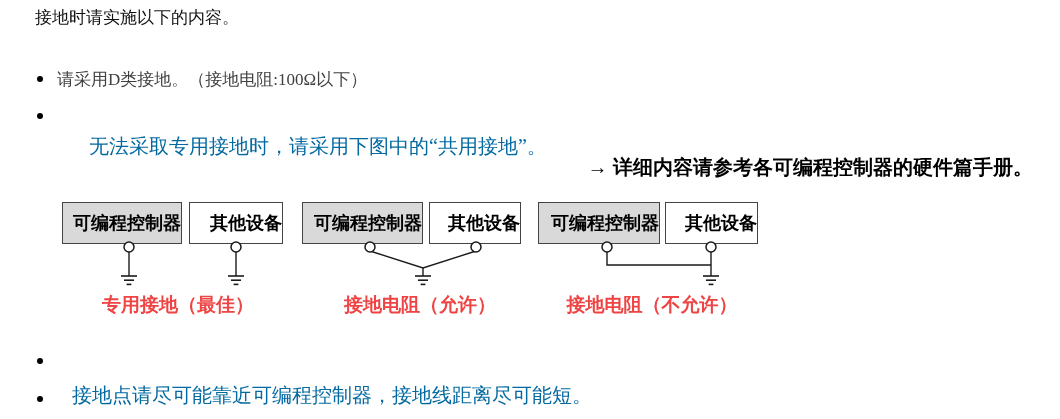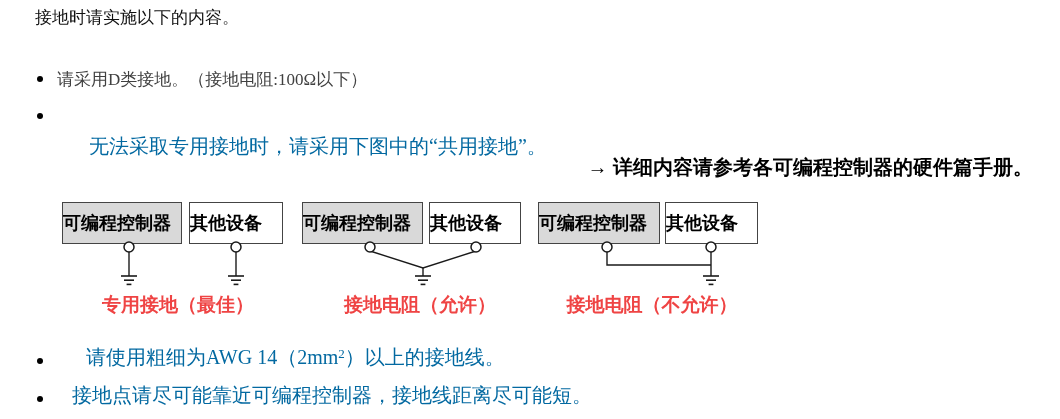--- a/index.html
+++ b/index.html
@@ -6,21 +6,21 @@
   .page{position:relative;width:1036px;height:419px;background:#ffffff;overflow:hidden;
         color:#000;font-family:"Liberation Serif","DejaVu Serif",serif;}
   .abs{position:absolute;white-space:nowrap;}
   .f17{font:17px/20px "Liberation Serif","DejaVu Serif",serif;color:#404040;}
   .f20{font:20px/24px "Liberation Serif","DejaVu Serif",serif;color:#0369a1;margin-left:29px;}
   .intro{left:35px;top:8px;font:17px/20px "Liberation Serif","DejaVu Serif",serif;color:#111;}
   .dot{position:absolute;width:6px;height:6px;border-radius:50%;background:#000;}
   .ref-note{position:absolute;right:3px;top:156px;white-space:nowrap;
             font:bold 20px/22px "Liberation Sans","DejaVu Sans",sans-serif;color:#000;}
   .unit-box{position:absolute;top:202px;height:42px;box-sizing:border-box;
-            border:1.5px solid #444444;display:flex;align-items:center;justify-content:flex-start;
+            border:1.5px solid #444444;display:flex;align-items:center;justify-content:flex-end;
             background:#ffffff;z-index:1;}
   .plc-box{background:#d9d9d9;}
   .unit-label{font:bold 18px/18px "Liberation Sans","DejaVu Sans",sans-serif;color:#000;
               white-space:nowrap;}
   .caption{position:absolute;top:294px;transform:translateX(-50%);white-space:nowrap;
            font:bold 19px/22px "Liberation Sans","DejaVu Sans",sans-serif;color:#ef4444;}
   .wires{position:absolute;left:0;top:0;z-index:2;pointer-events:none;}
   sup{font-size:13px;line-height:0;vertical-align:6px;}
 </style>
 </head>
@@ -88,20 +88,17 @@
 
   <div class="unit-box plc-box" style="left:538px;width:122px">
     <span class="unit-label">可编程控制器</span>
   </div>
   <div class="unit-box" style="left:665px;width:93px">
     <span class="unit-label">其他设备</span>
   </div>
   <div class="caption" style="left:652px">接地电阻（不允许）</div>
 
   <span class="dot" style="left:37px;top:358px"></span>
-  <div class="abs f20" style="left:57px;top:345px">
-    <span>请使用粗细为AWG 14（2mm</span><sup>2</sup><span>）以上的接地线。</span>
-  </div>
 
   <span class="dot" style="left:37px;top:396px"></span>
   <div class="abs f20" style="left:43px;top:383px">接地点请尽可能靠近可编程控制器，接地线距离尽可能短。</div>
 
 </div>
 
 </body></html>

